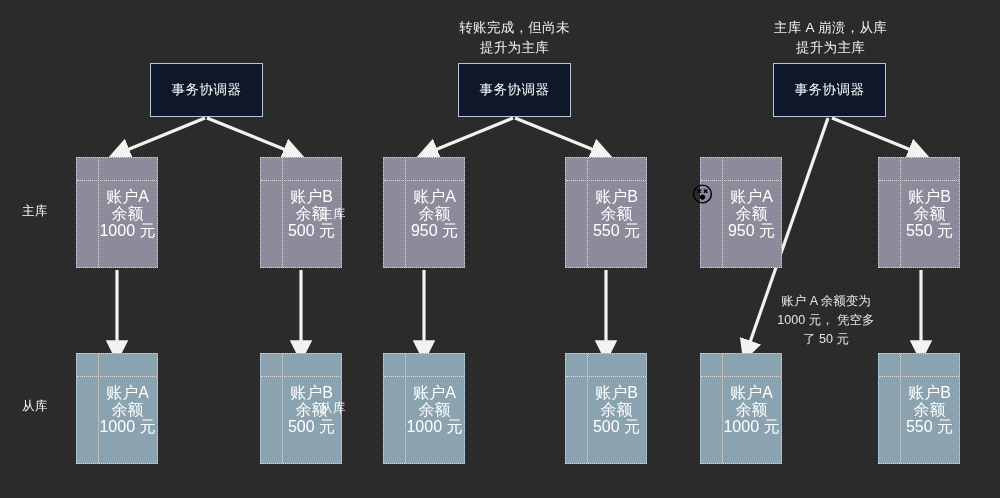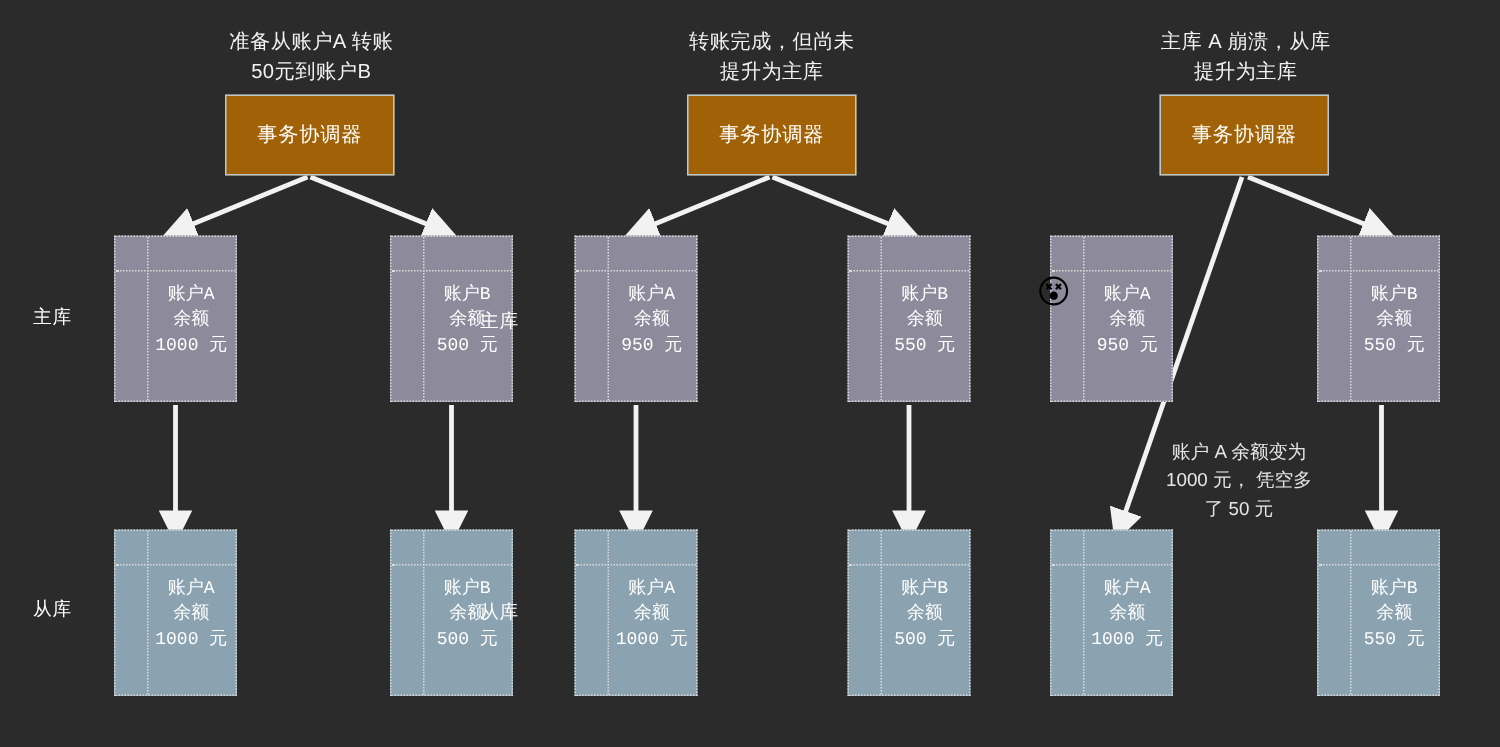--- a/index.html
+++ b/index.html
@@ -52,21 +52,21 @@
     text-align: center;
     white-space: pre-line;
     z-index: 6;
   }
 
   
   .coordinator {
     position: absolute;
     width: 113px;
     height: 54px;
-    background: #a16207;
+    background: #0f172a;
     border: 1px solid #b9c9d4;
     display: flex;
     align-items: center;
     justify-content: center;
     color: #ffffff;
     font-size: 13.5px;
     letter-spacing: .5px;
     box-sizing: border-box;
     z-index: 4;
   }
@@ -93,25 +93,24 @@
     top: 22px;
     height: 0;
     border-top: 1px dotted #dcdcdc;
   }
   .db .dbtext {
     position: absolute;
     left: 21px; right: 0;
     top: 24px;
     text-align: center;
     color: #ffffff;
-    font-size: 12px;
+    font-size: 16px;
     line-height: 17px;
     white-space: pre-line;
     padding-top: 6px;
-    font-family: Liberation Mono, monospace;
   }
   .crash-icon {
     position: absolute;
     left: -10px;
     top: 26px;
     font-size: 22px;
     line-height: 22px;
     z-index: 7;
   }
 </style>
@@ -140,22 +139,20 @@
 
       <path d="M828,118 L748,348"></path>
       <path d="M832,118 L916,152"></path>
       <path d="M921,270 L921,348"></path>
     </g>
   </svg>
 
   <div class="row-label" style="left:22px; top:203px;">主库</div>
   <div class="row-label" style="left:22px; top:398px;">从库</div>
 
-  <div class="caption" style="left:125px; top:18px; width:165px;">准备从账户A 转账
-50元到账户B</div>
 
   <div class="coordinator" style="left:150px; top:63px;">
     <span>事务协调器</span>
   </div>
 
   <div class="db master" style="left:76px; top:157px; width:82px; height:111px;">
     <div class="vline"></div>
     <div class="hline"></div>
     <div class="dbtext">账户A
 余额

